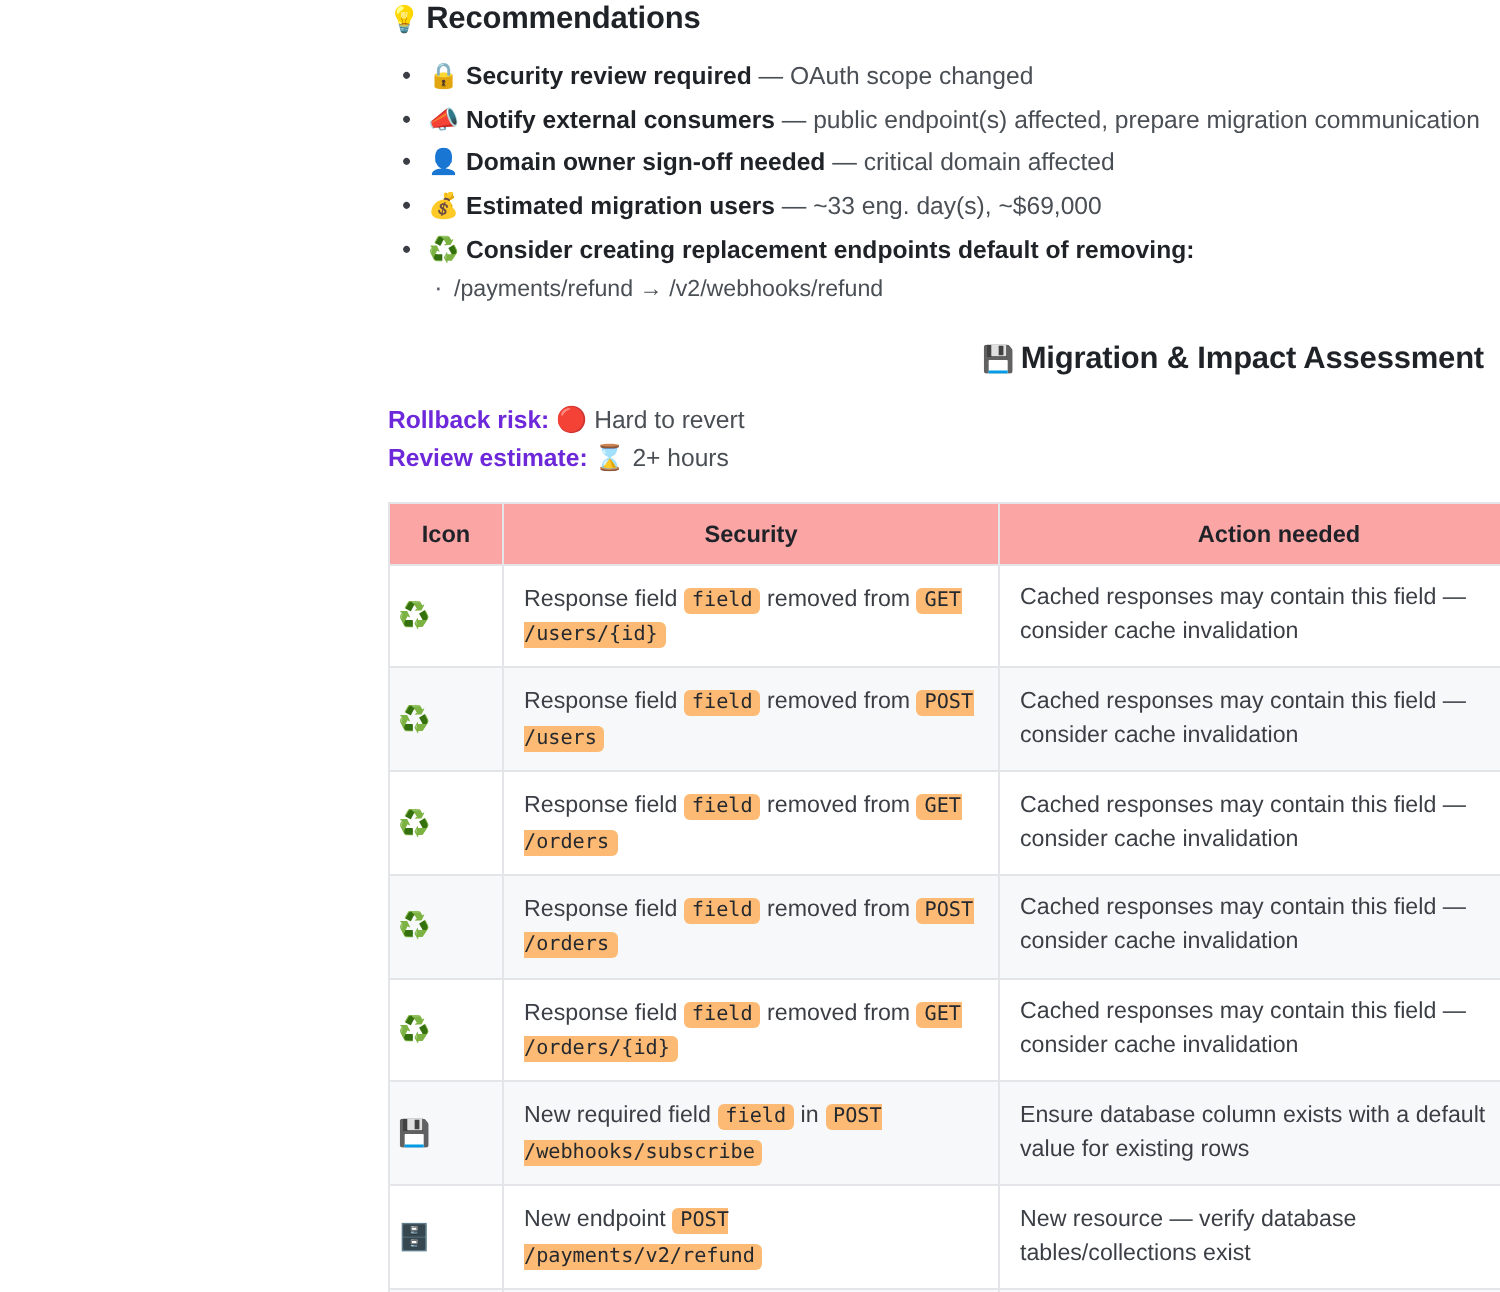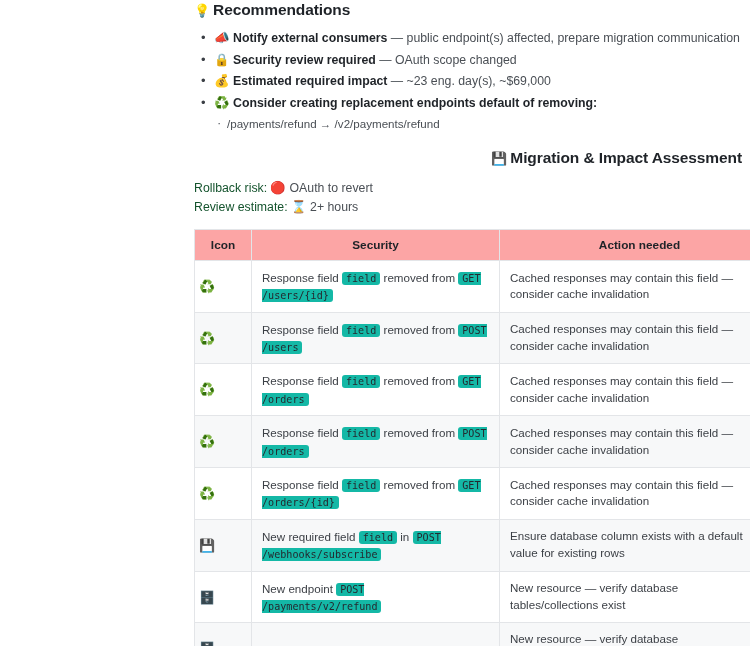--- a/index.html
+++ b/index.html
@@ -96,22 +96,22 @@
   }
 
   
   .meta-block {
     margin-top: 11px;
     font-size: 12.3px;
     line-height: 1.5;
     color: #4a4f55;
   }
   .meta-label {
-    font-weight: 400;
-    color: #14532d;
+    font-weight: 700;
+    color: #6d28d9;
   }
 
   
   table.impact-table {
     border-collapse: collapse;
     width: 546px;
     margin-top: 12px;
     table-layout: fixed;
     font-size: 11.6px;
   }
@@ -149,68 +149,72 @@
     line-height: 1.5;
   }
   td.cell-action {
     padding: 8px 10px;
     color: #3b3f45;
     line-height: 1.45;
   }
   code.mono {
     font-family: "DejaVu Sans Mono", "Liberation Mono", monospace;
     font-size: 10.1px;
-    background: #14b8a6;
+    background: #fdba74;
     border-radius: 3px;
     padding: 1px 4px;
     color: #24292f;
     white-space: normal;
   }
 </style>
 </head>
 <body>
 
 <div class="page">
   <div class="content">
 
     <h2 class="section-title sec-recommendations">
       <span class="emoji">💡</span><span>Recommendations</span>
     </h2>
 
     <ul class="rec-list">
       <li>
+        <span class="emoji">🔒</span>
+        <span class="rec-strong">Security review required</span><span class="rec-rest"> — OAuth scope changed</span>
+      </li>
+      <li>
         <span class="emoji">📣</span>
         <span class="rec-strong">Notify external consumers</span><span class="rec-rest"> — public endpoint(s) affected, prepare migration communication</span>
       </li>
       <li>
-        <span class="emoji">🔒</span>
-        <span class="rec-strong">Security review required</span><span class="rec-rest"> — OAuth scope changed</span>
+        <span class="emoji">👤</span>
+        <span class="rec-strong">Domain owner sign-off needed</span><span class="rec-rest"> — critical domain affected</span>
       </li>
       <li>
         <span class="emoji">💰</span>
-        <span class="rec-strong">Estimated required impact</span><span class="rec-rest"> — ~23 eng. day(s), ~$69,000</span>
+        <span class="rec-strong">Estimated migration users</span><span class="rec-rest"> — ~33 eng. day(s), ~$69,000</span>
       </li>
       <li>
         <span class="emoji">♻️</span>
         <span class="rec-strong">Consider creating replacement endpoints default of removing:</span><span class="rec-rest"></span>
         <ul class="sub-list">
-          <li>/payments/refund → /v2/payments/refund</li>
+          <li>/payments/refund → /v2/webhooks/refund</li>
         </ul>
       </li>
     </ul>
 
     <h2 class="section-title sec-migration" style="margin-top:17px;text-align:right;">
       <span class="emoji">💾</span><span>Migration &amp; Impact Assessment</span>
     </h2>
 
     <div class="meta-block">
       <div>
         <span class="meta-label">Rollback risk:</span>
         <span class="emoji">🔴</span>
-        <span>OAuth to revert</span>
+        <span>Hard to revert</span>
       </div>
       <div>
         <span class="meta-label">Review estimate:</span>
         <span class="emoji">⌛</span>
         <span>2+ hours</span>
       </div>
     </div>
 
     <table class="impact-table">
       <thead>

